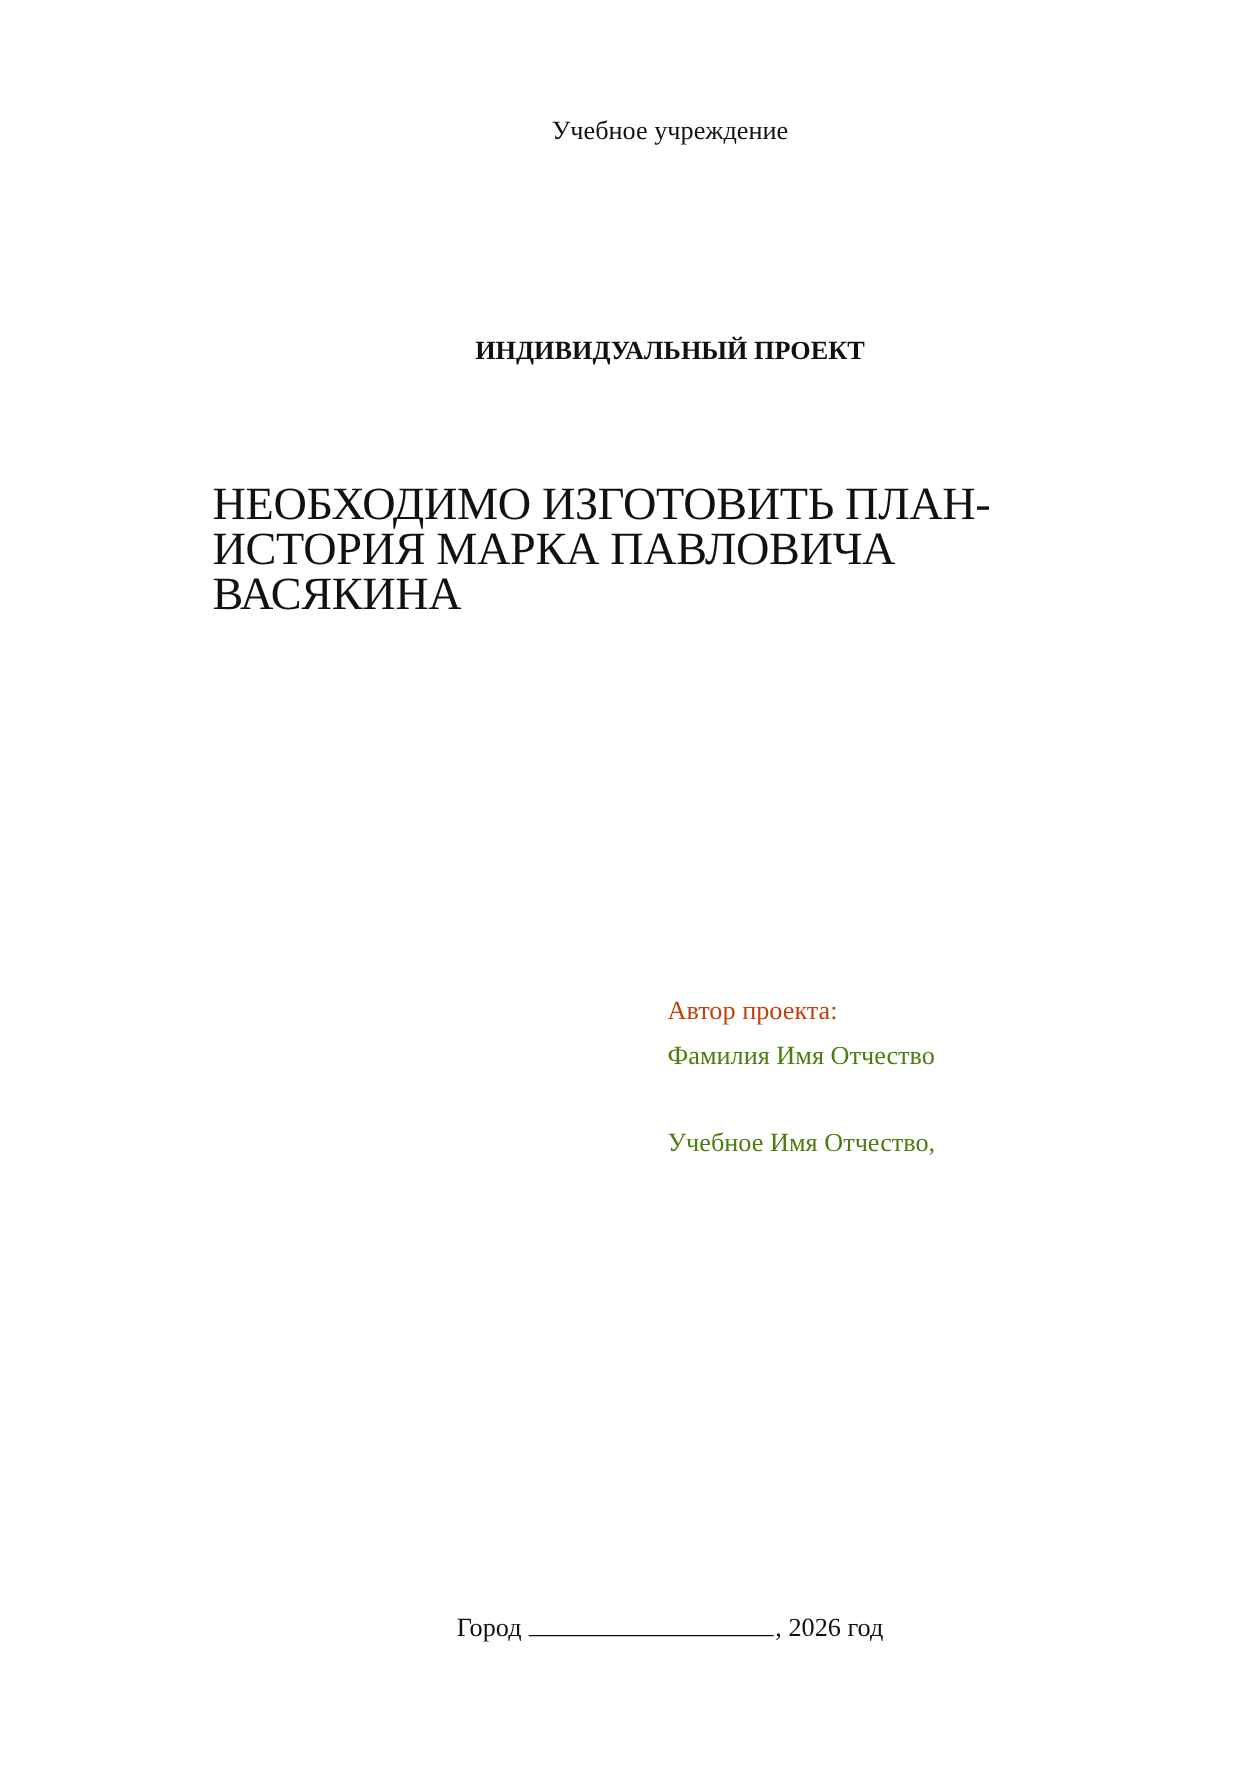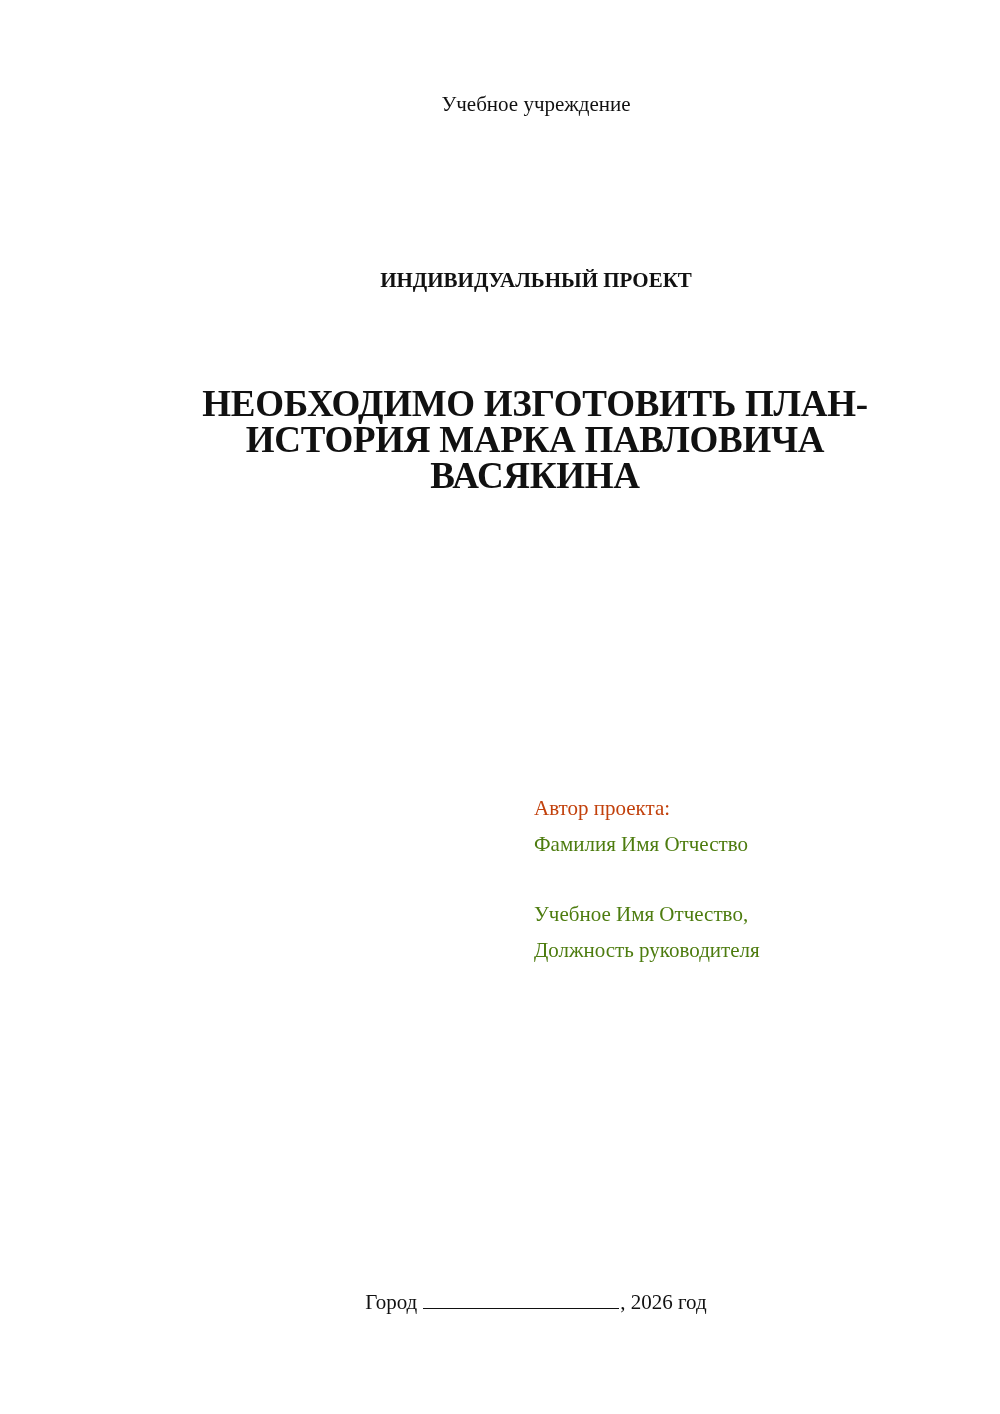--- a/index.html
+++ b/index.html
@@ -1,21 +1,21 @@
 <!DOCTYPE html>
 <html><head>
 <meta charset="utf-8">
 <style>
   html, body { margin: 0; padding: 0; background: #ffffff; }
   body { width: 1000px; height: 1414px; position: relative; overflow: hidden;
          font-family: "Liberation Serif", "DejaVu Serif", serif; color: #111; }
   .institution { position: absolute; top: 92px; left: 0; width: 1072px; text-align: center; font-size: 21px; }
   .doc-type { position: absolute; top: 268px; left: 0; width: 1072px; text-align: center; font-size: 21px; font-weight: bold; }
-  .title { position: absolute; top: 386px; left: 170px; width: 730px; text-align: center;
-           font-size: 37px; font-weight: bold; line-height: 36px; text-transform: uppercase; letter-spacing: -0.3px; }
+  .title { position: absolute; top: 386px; left: 170px; width: 730px; text-align: left;
+           font-size: 37px; font-weight: normal; line-height: 36px; text-transform: uppercase; letter-spacing: -0.3px; }
   .meta { position: absolute; left: 534px; top: 790px; font-size: 21px; line-height: 36px; }
   .meta .label { color: #c2410c; }
   .meta .value { color: #4d7c0f; }
   .meta .gap { height: 34px; }
   .footer { position: absolute; top: 1290px; left: 0; width: 1072px; text-align: center; font-size: 21px; }
   .blank { display: inline-block; width: 196px; border-bottom: 1.5px solid #111; vertical-align: baseline; height: 18px; margin: 0 1px 0 6px; }
 </style>
 </head>
 <body>
 
@@ -27,18 +27,17 @@
   <div>НЕОБХОДИМО ИЗГОТОВИТЬ ПЛАН-</div>
   <div>ИСТОРИЯ МАРКА ПАВЛОВИЧА</div>
   <div>ВАСЯКИНА</div>
 </div>
 
 <div class="meta">
   <div class="label">Автор проекта:</div>
   <div class="value">Фамилия Имя Отчество</div>
   <div class="gap"></div>
   <div class="value">Учебное Имя Отчество,</div>
-  <div class="value">Должность руководителя</div>
 </div>
 
 <div class="footer">
   <span>Город</span><span class="blank"></span><span>, 2026 год</span>
 </div>
 
 </body></html>

